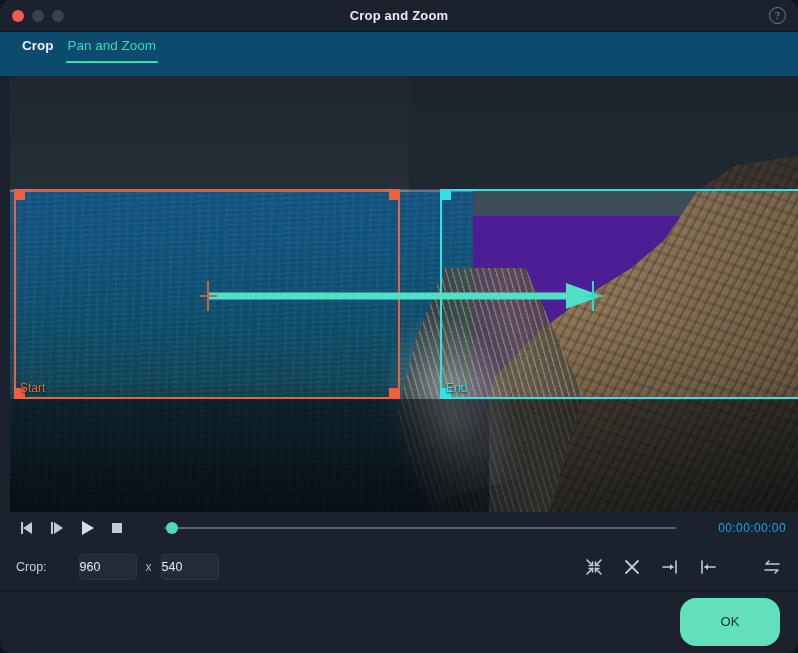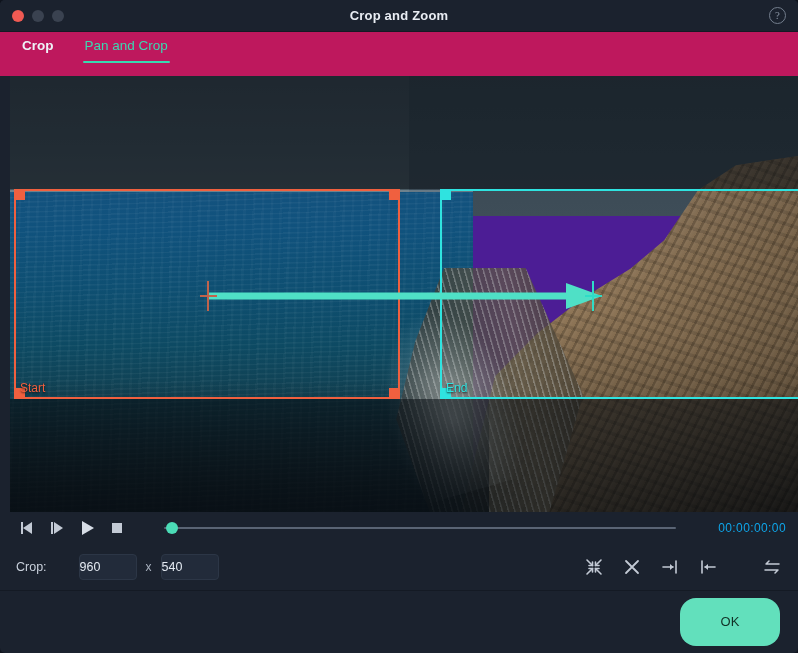--- a/index.html
+++ b/index.html
@@ -6,21 +6,21 @@
   html, body {
     width: 798px; height: 653px;
     background: #0f141d;
     font-family: "Liberation Sans", sans-serif;
     overflow: hidden;
   }
   .window {
     position: relative;
     width: 798px; height: 653px;
     background: #1b222e;
-    border-radius: 5px;
+    border-radius: 11px;
     overflow: hidden;
   }
 
   
   .titlebar {
     position: relative;
     height: 32px;
     background: #1b222e;
     border-bottom: 1px solid #141a24;
   }
@@ -43,23 +43,23 @@
     width: 17px; height: 17px;
     border: 1.3px solid #737e8d; border-radius: 50%;
     color: #8b95a4; font-size: 11px; line-height: 15px;
     text-align: center; font-family: "Liberation Serif", serif;
   }
 
   
   .tabs {
     position: relative;
     height: 44px;
-    background: #be185d;
+    background: #0c4a6e;
     padding-left: 22px;
-    display: flex; align-items: flex-start; gap: 31px;
+    display: flex; align-items: flex-start; gap: 14px;
   }
   .tab {
     position: relative;
     padding-top: 6px;
     font-size: 13.5px; font-weight: bold;
     color: #eef2f7;
     cursor: pointer;
   }
   .tab.active { color: #3ad9b2; font-weight: normal; }
   .tab.active::after {
@@ -310,21 +310,21 @@
       <div class="dot close"></div>
       <div class="dot min"></div>
       <div class="dot max"></div>
     </div>
     <div class="title">Crop and Zoom</div>
     <div class="help-icon">?</div>
   </div>
 
   <div class="tabs">
     <div class="tab">Crop</div>
-    <div class="tab active">Pan and Crop</div>
+    <div class="tab active">Pan and Zoom</div>
   </div>
 
   <div class="preview-wrap">
     <div class="scene">
       <div class="sky"></div>
       <div class="sky-right"></div>
       <div class="sea"></div>
       <div class="sea-shimmer"></div>
       <div class="horizon"></div>
       <div class="cliff"></div>

